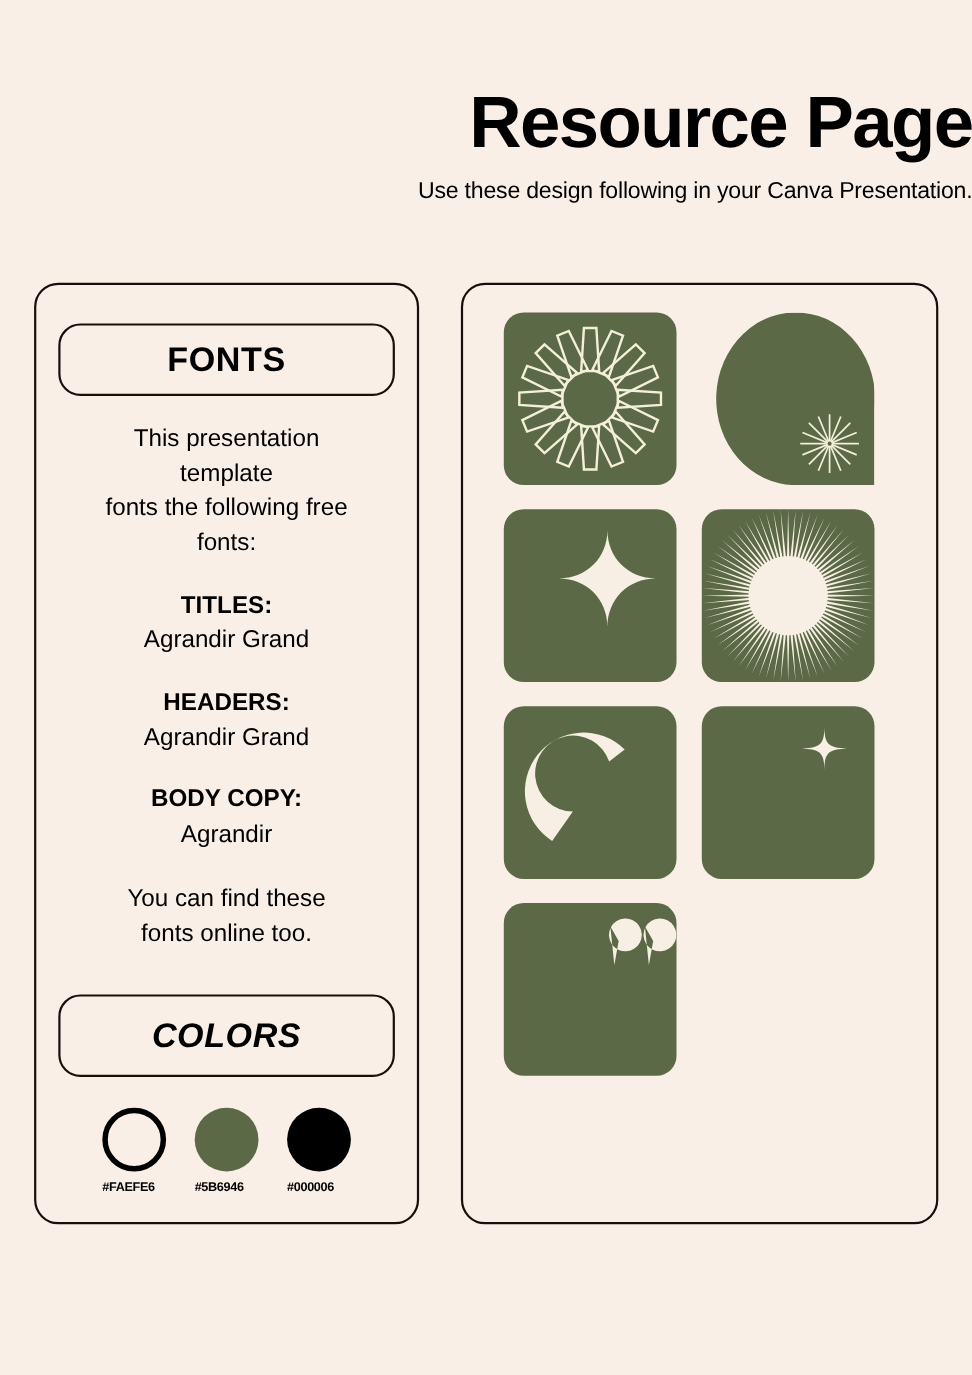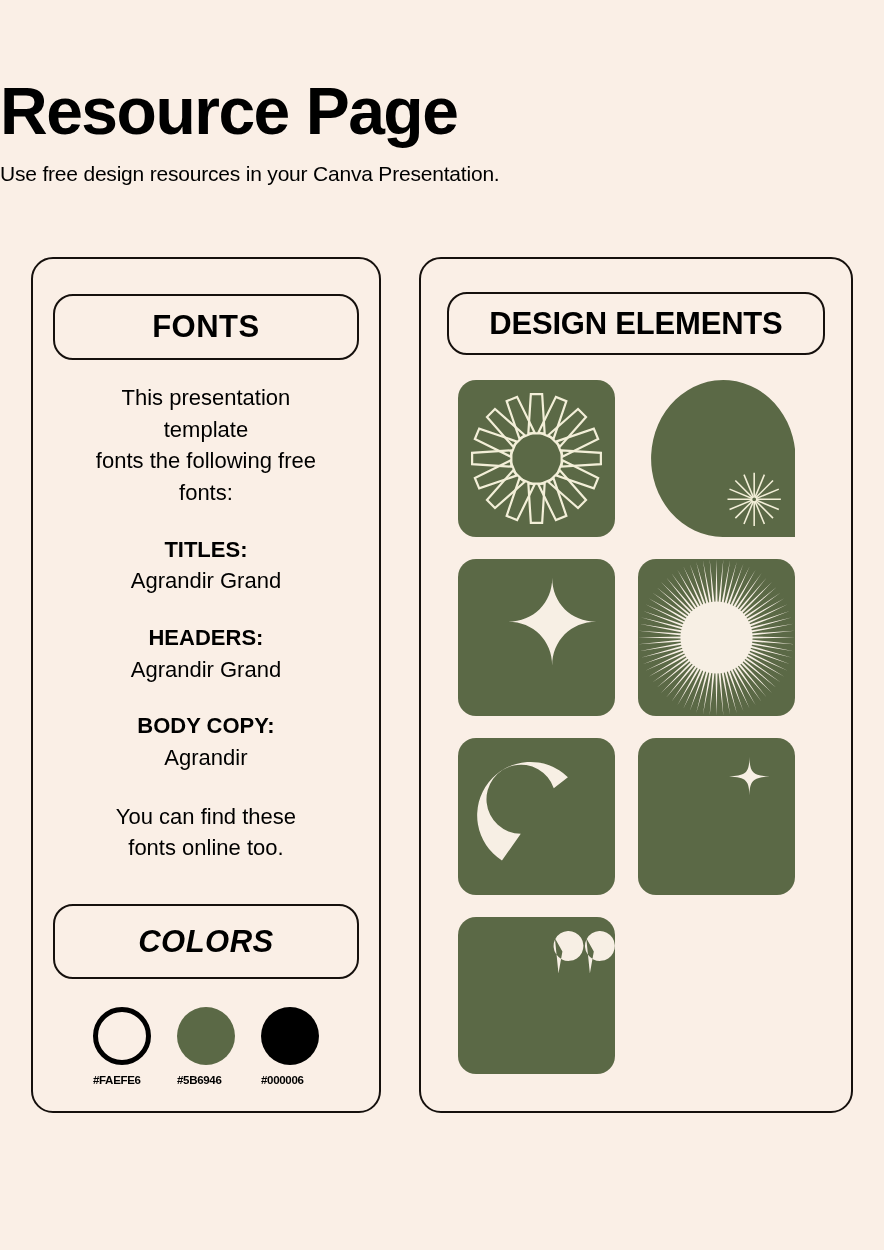--- a/index.html
+++ b/index.html
@@ -11,21 +11,21 @@
     height: 1250px;
     background: #FAEFE6;
     font-family: "Liberation Sans", sans-serif;
     color: #000000;
     overflow: hidden;
     position: relative;
   }
 
   
   .page-header {
-    text-align: left;
+    text-align: right;
     padding-top: 78px;
   }
   .page-title {
     font-size: 66px;
     font-weight: 700;
     letter-spacing: -1.5px;
     line-height: 1;
     margin: 0;
   }
   .page-subtitle {
@@ -148,21 +148,21 @@
   .tile-arch {
     background: transparent;
     border-radius: 0;
   }
 </style>
 </head>
 <body>
 
 <div class="page-header">
   <h1 class="page-title">Resource Page</h1>
-  <p class="page-subtitle">Use free design resources in your Canva Presentation.</p>
+  <p class="page-subtitle">Use these design following in your Canva Presentation.</p>
 </div>
 
 <div class="columns">
 
   <div class="card card-left">
 
     <div class="pill pill-fonts">
       <span>FONTS</span>
     </div>
 
@@ -210,23 +210,20 @@
       </div>
       <div class="swatch-item">
         <div class="swatch-dot" style="background:#000000"></div>
         <div class="swatch-hex">#000006</div>
       </div>
     </div>
   </div>
 
   <div class="card card-right">
 
-    <div class="pill pill-elements">
-      <span>DESIGN ELEMENTS</span>
-    </div>
 
     <div class="tile-grid">
 
       <div class="tile">
         <svg viewBox="0 0 100 100" aria-hidden="true">
           <g fill="none" stroke="#F3EFD8" stroke-width="1.4" transform="translate(50,50)">
             <g>
                 <path d="M-5.2,-16 L-3.6,-41 L3.6,-41 L5.2,-16 Z" transform="rotate(0)"></path>
               </g>
             <g>

